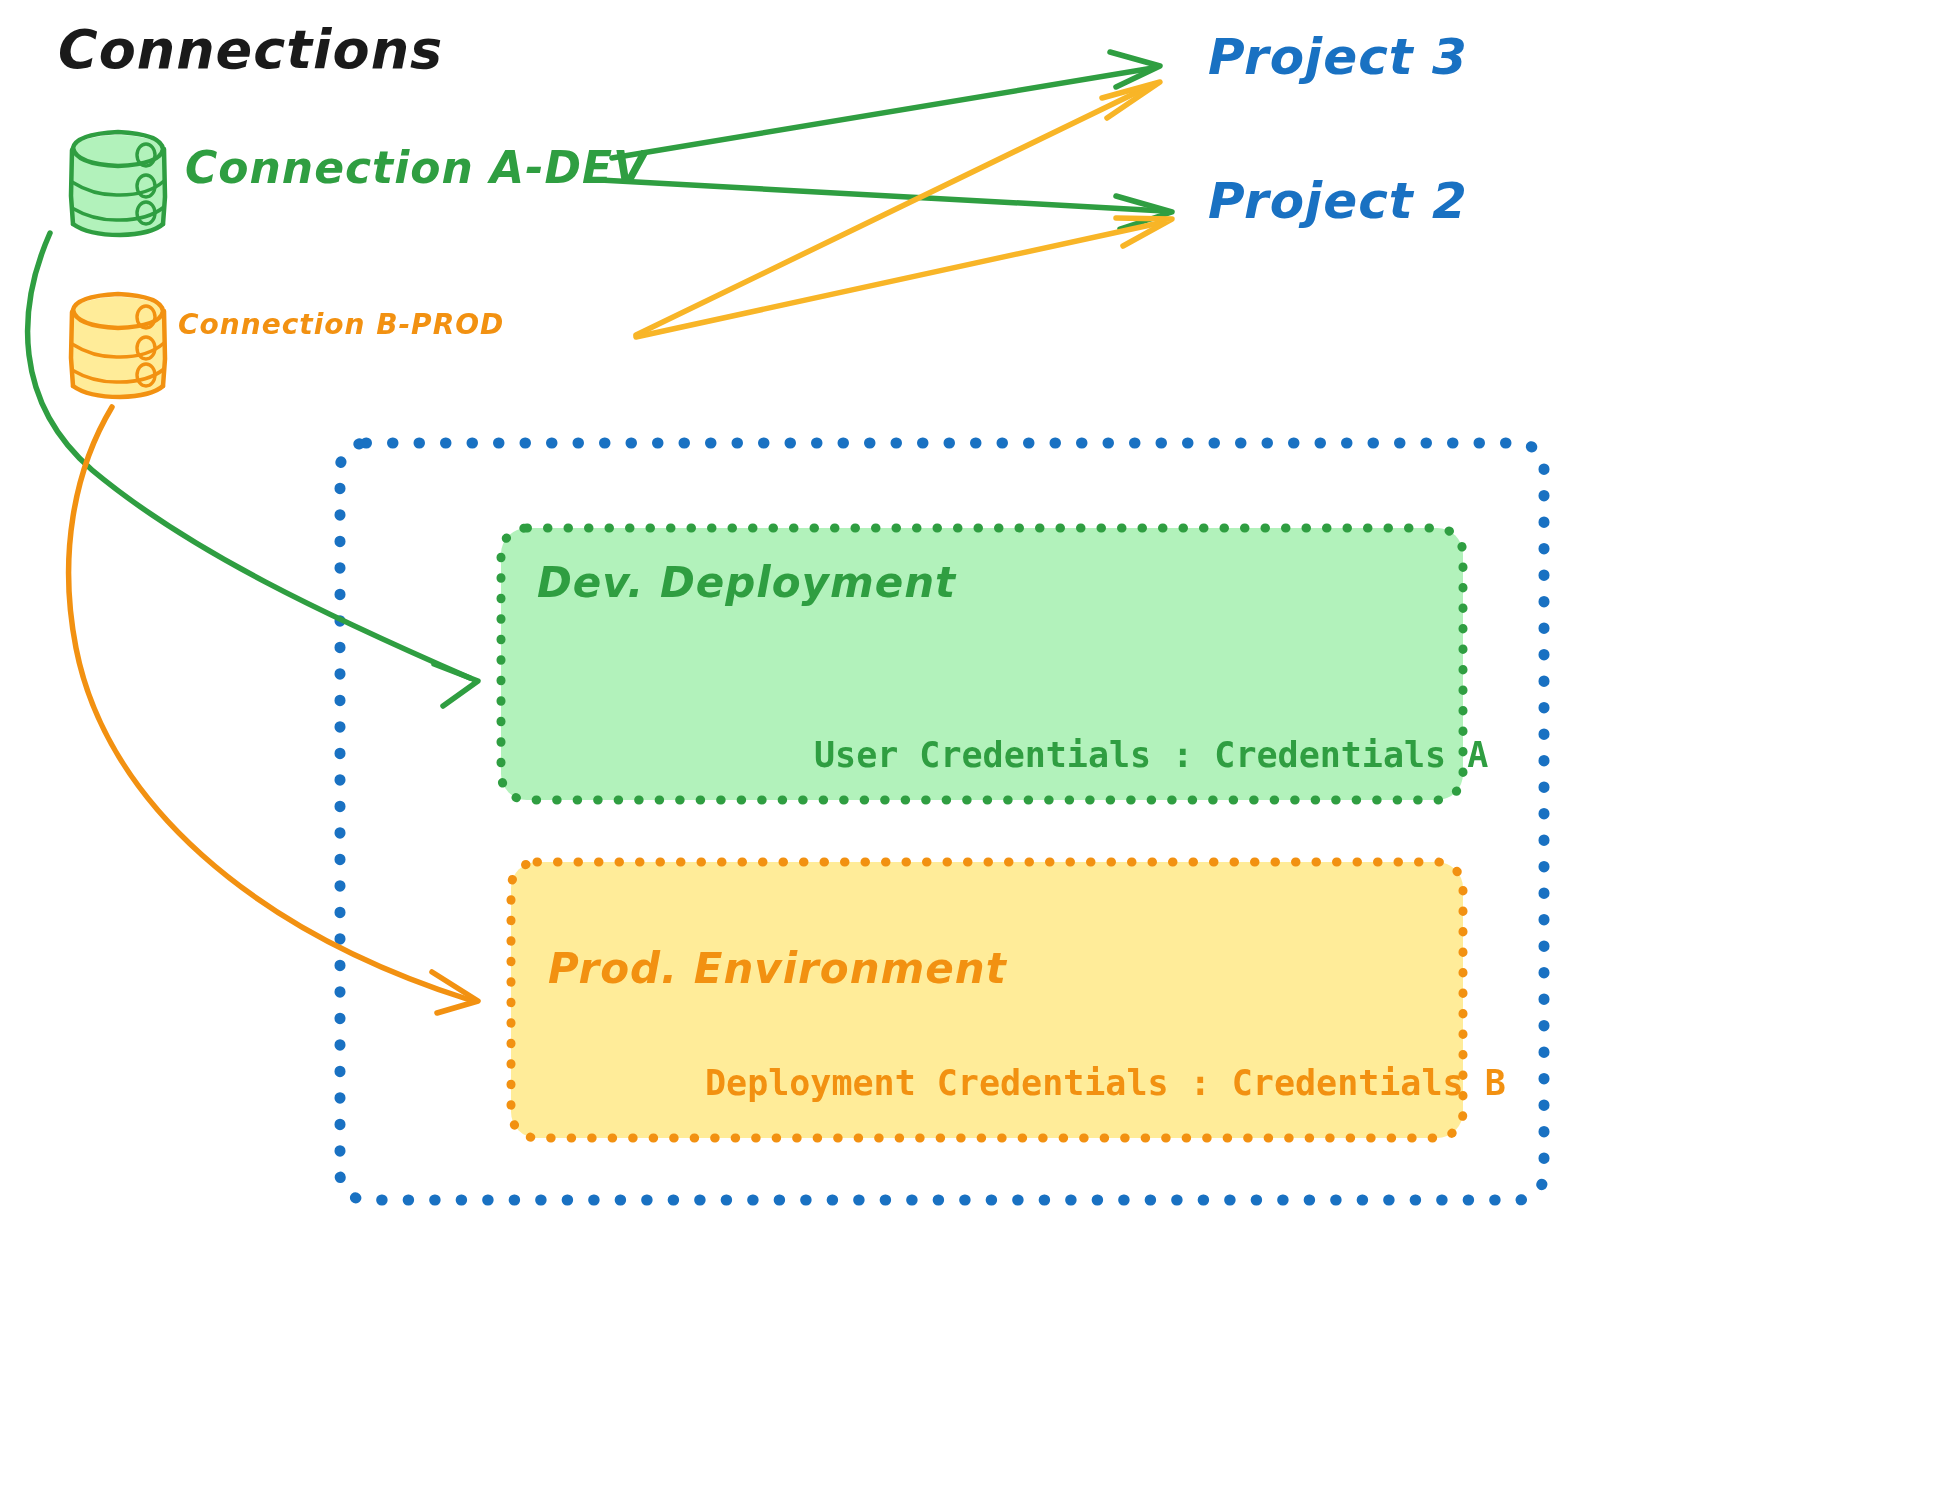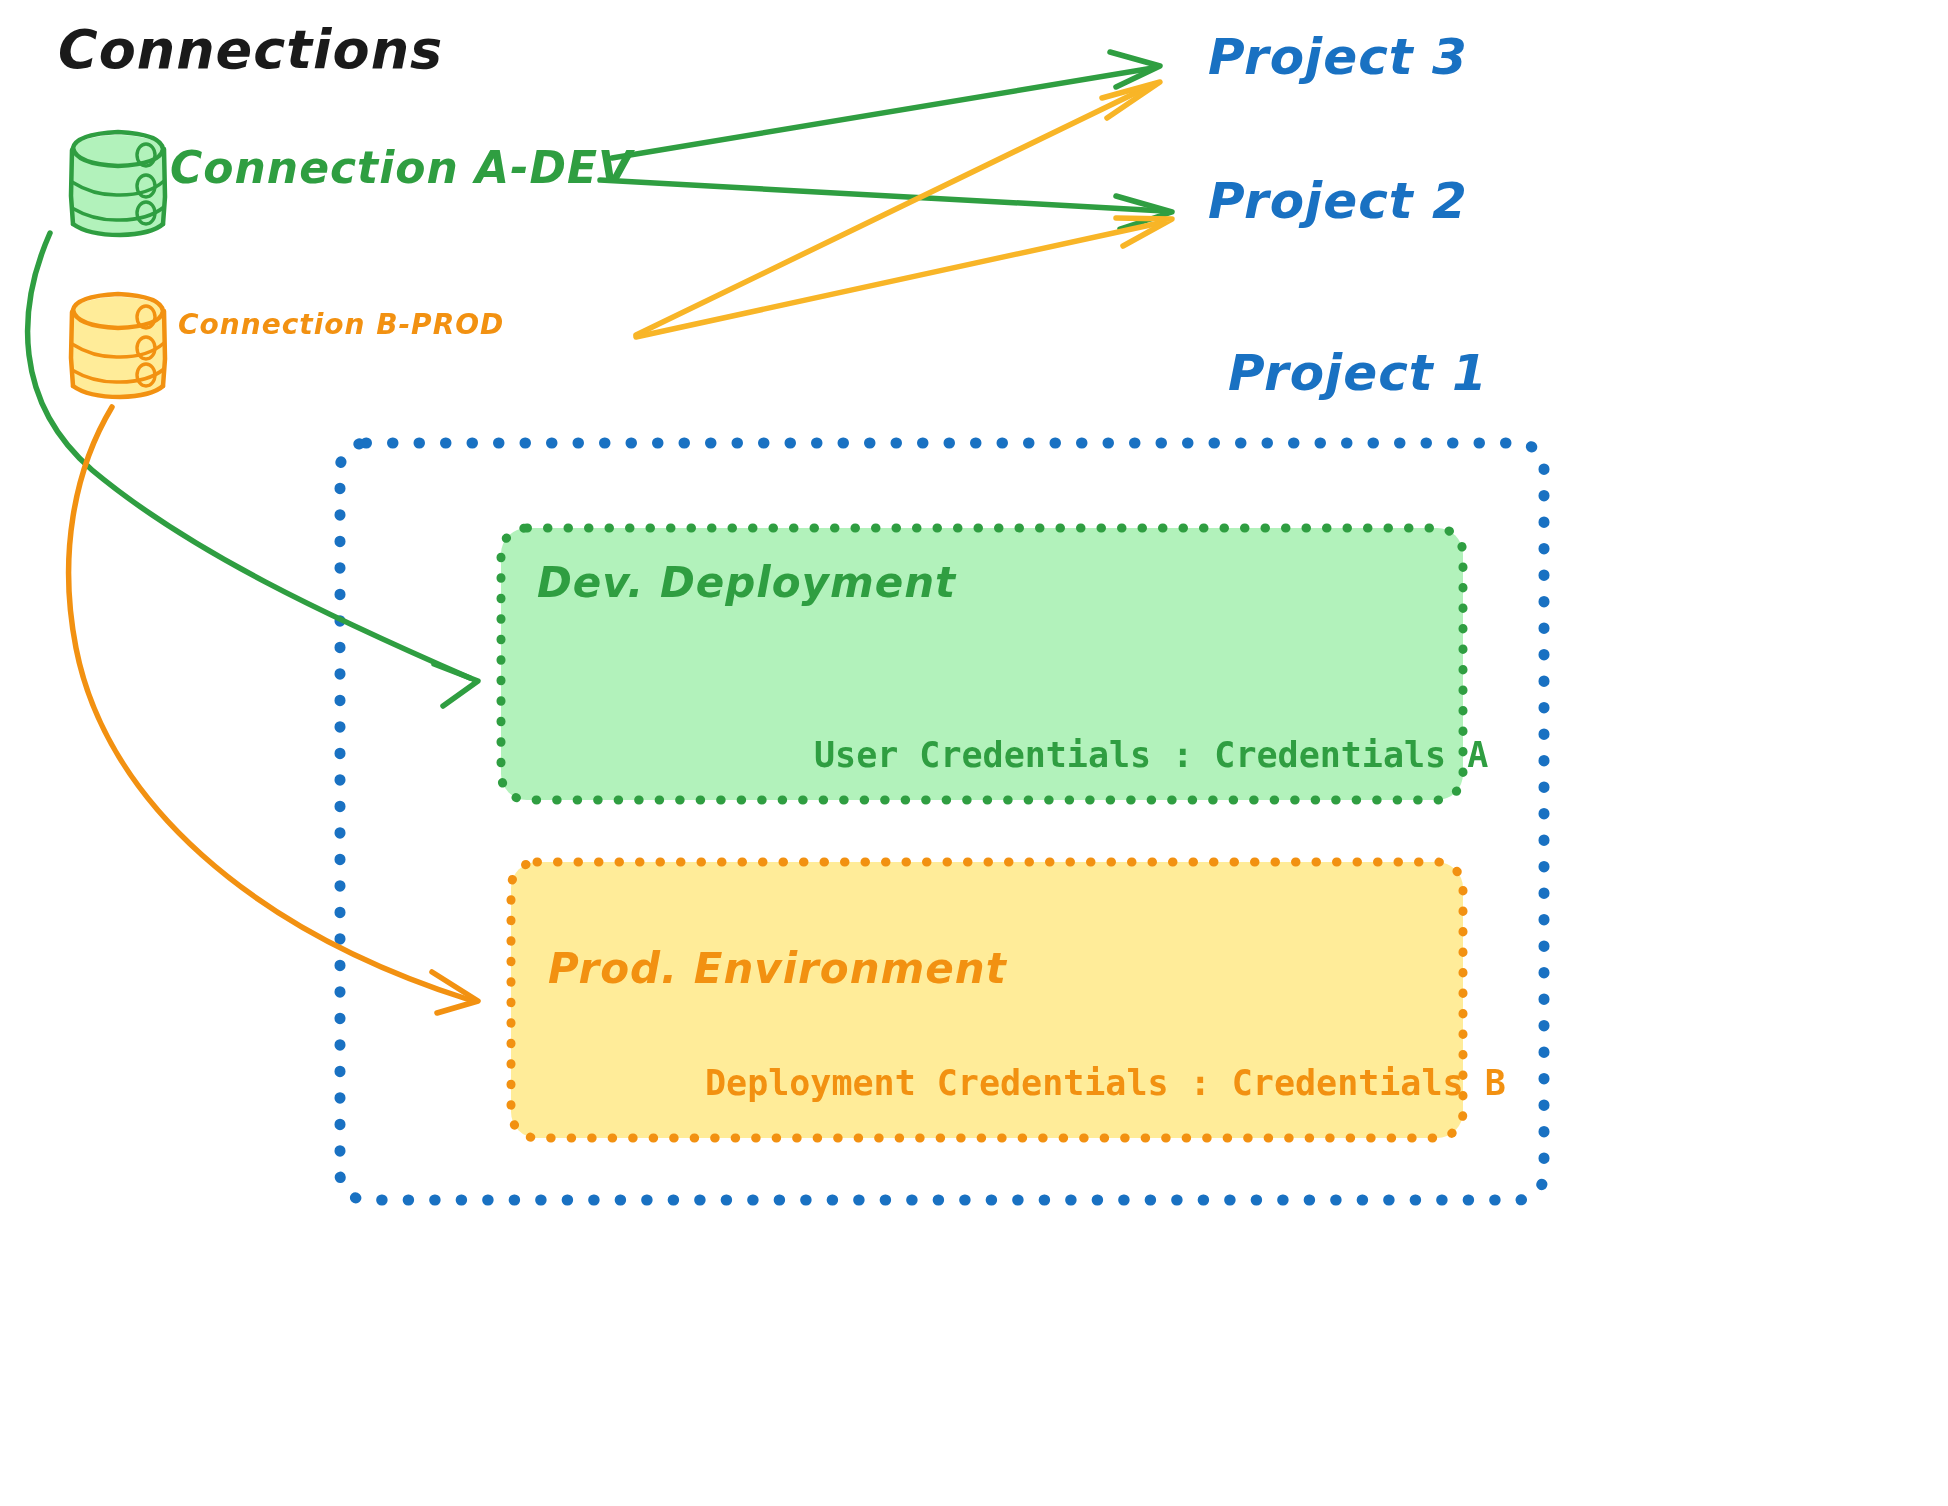--- a/index.html
+++ b/index.html
@@ -39,21 +39,21 @@
     letter-spacing: 0px;
   }
   #title-connections {
     left: 58px;
     top: 18px;
     font-size: 54px;
     color: #1a1a1a;
     font-weight: 600;
   }
   #label-conn-a {
-    left: 170px;
+    left: 185px;
     top: 142px;
     font-size: 44px;
     color: #2f9e41;
     font-weight: 600;
   }
   #label-conn-b {
     left: 178px;
     top: 308px;
     font-size: 28px;
     color: #f29111;
@@ -184,21 +184,20 @@
   <div class="lbl handwrite" id="title-connections">Connections</div>
 
   <div class="lbl handwrite" id="label-conn-a">Connection A-DEV</div>
 
   <div class="lbl handwrite" id="label-conn-b">Connection B-PROD</div>
 
   <div class="lbl handwrite project-label" id="label-project-3">Project 3</div>
 
   <div class="lbl handwrite project-label" id="label-project-2">Project 2</div>
 
-  <div class="lbl handwrite project-label" id="label-project-1">Project 1</div>
 
   <div class="lbl handwrite" id="label-dev-env">Dev. Deployment</div>
 
   <div class="lbl mono" id="label-dev-creds">User Credentials : Credentials A</div>
 
   <div class="lbl handwrite" id="label-prod-env">Prod. Environment</div>
 
   <div class="lbl mono" id="label-prod-creds">Deployment Credentials : Credentials B</div>
 
 </div>

